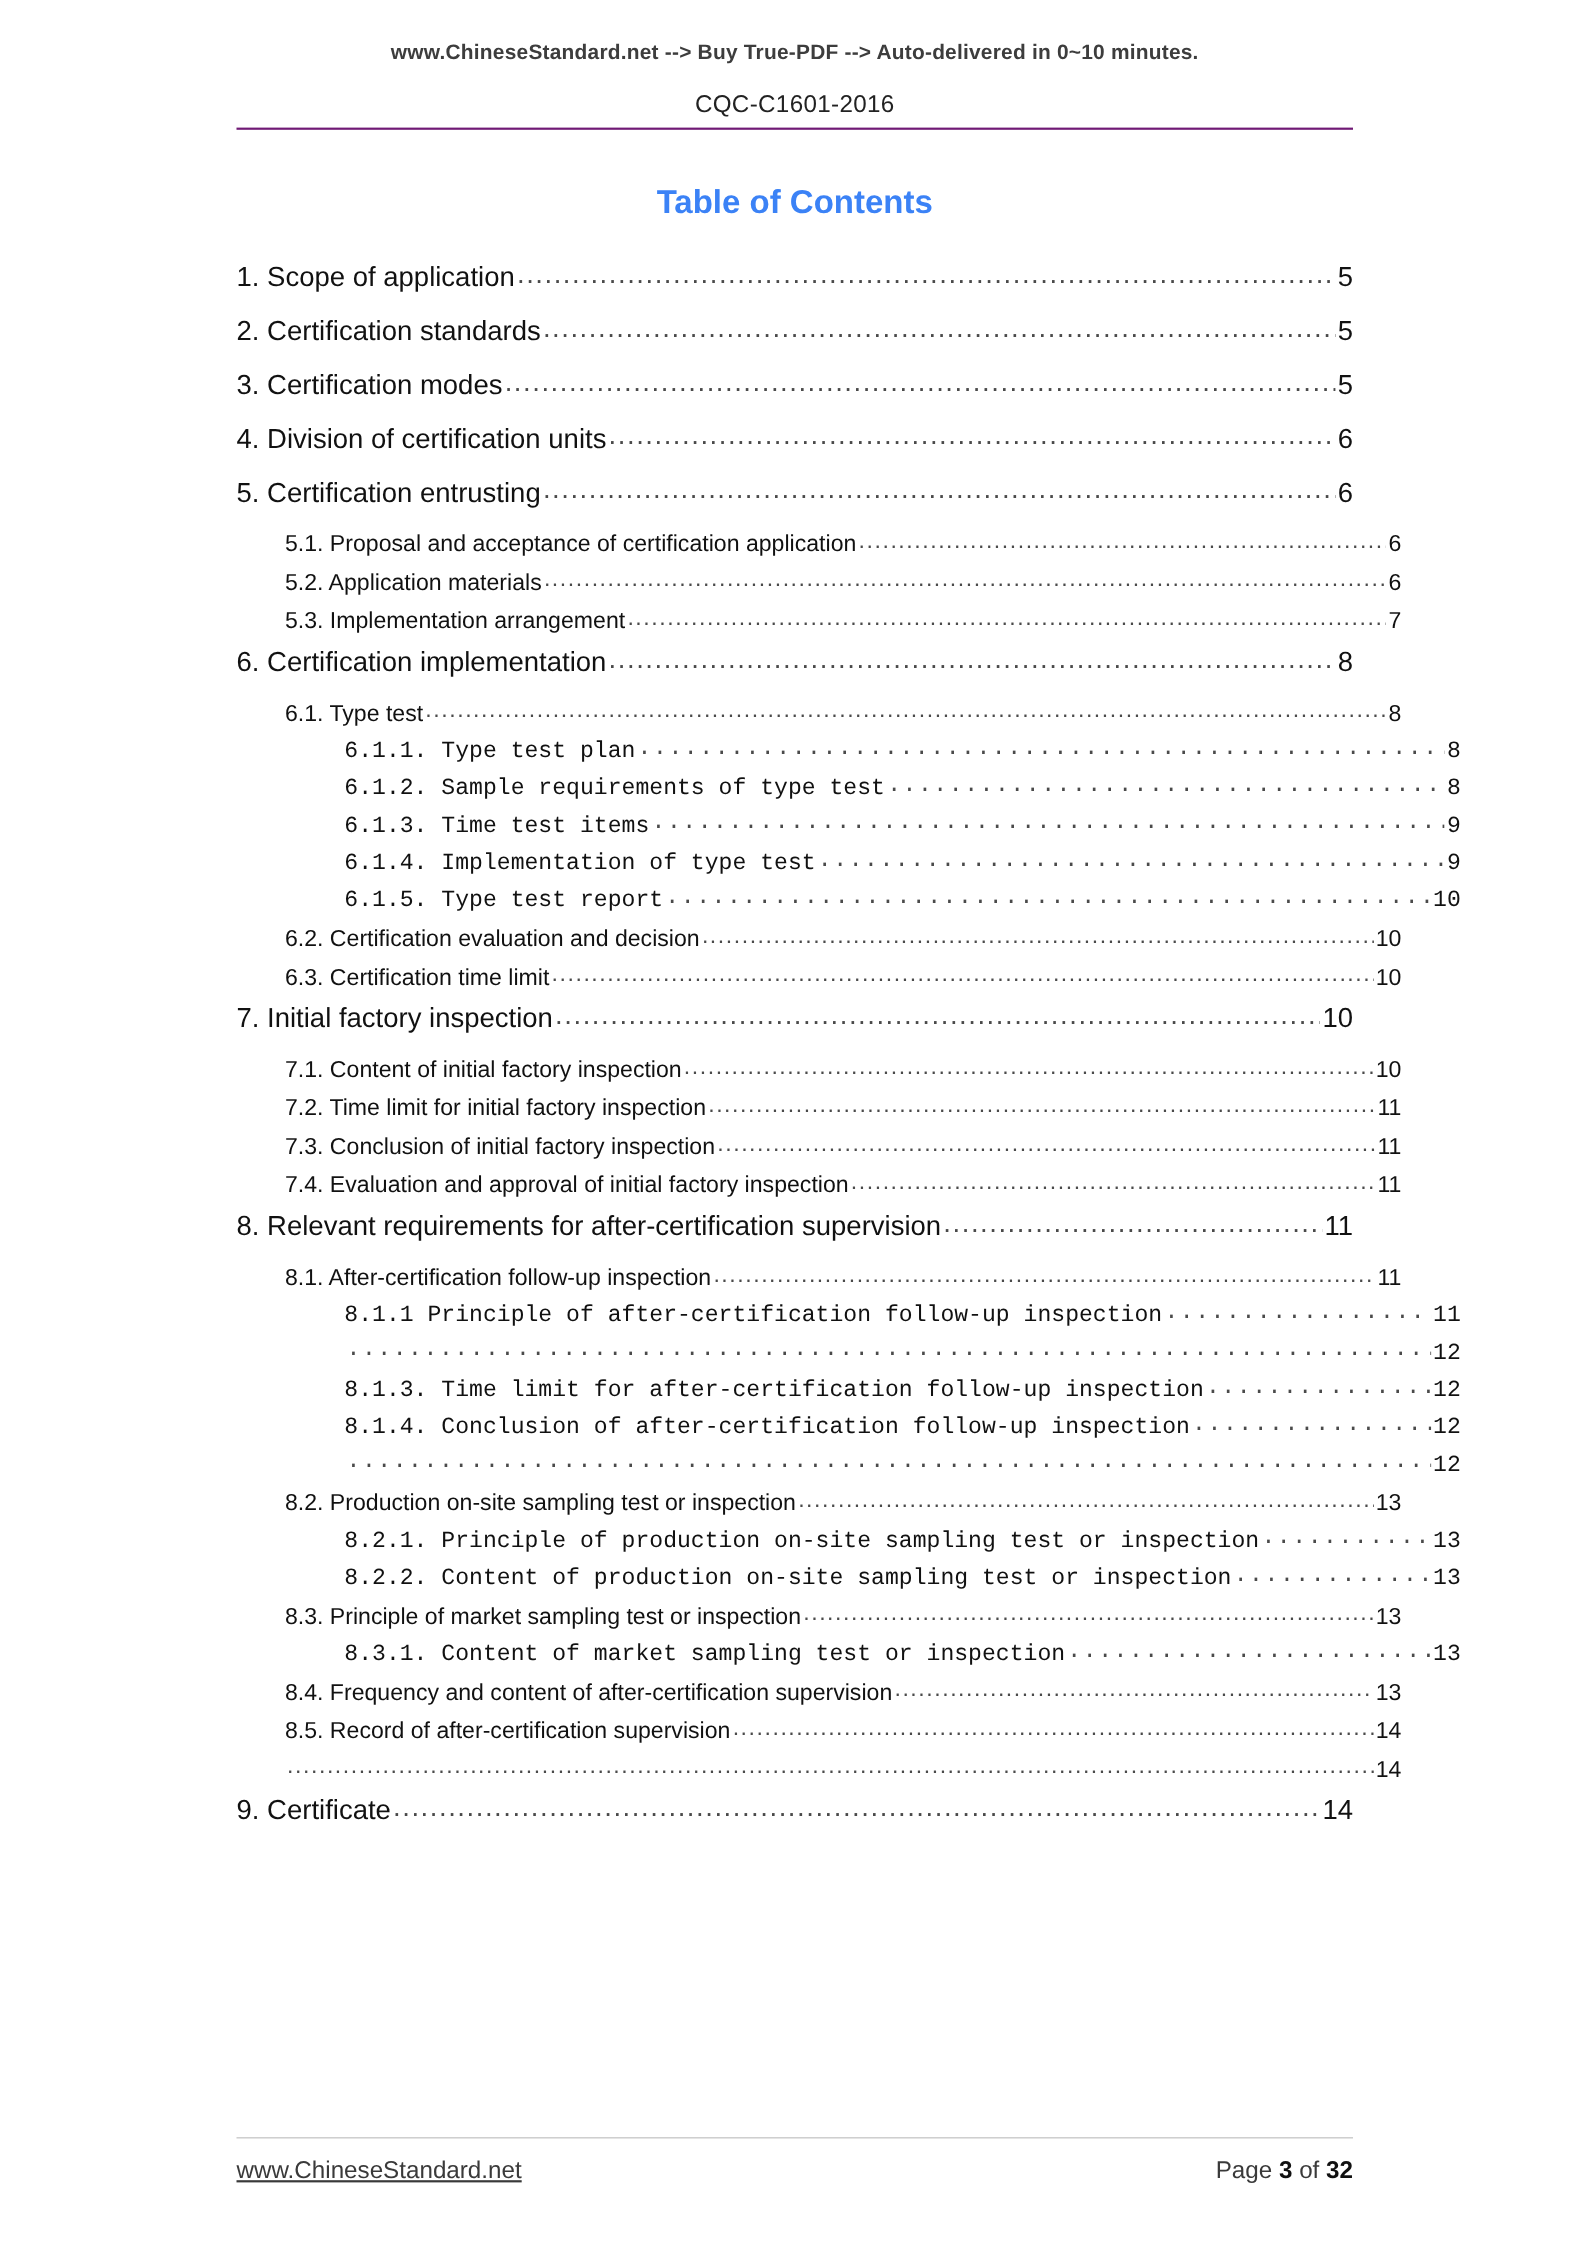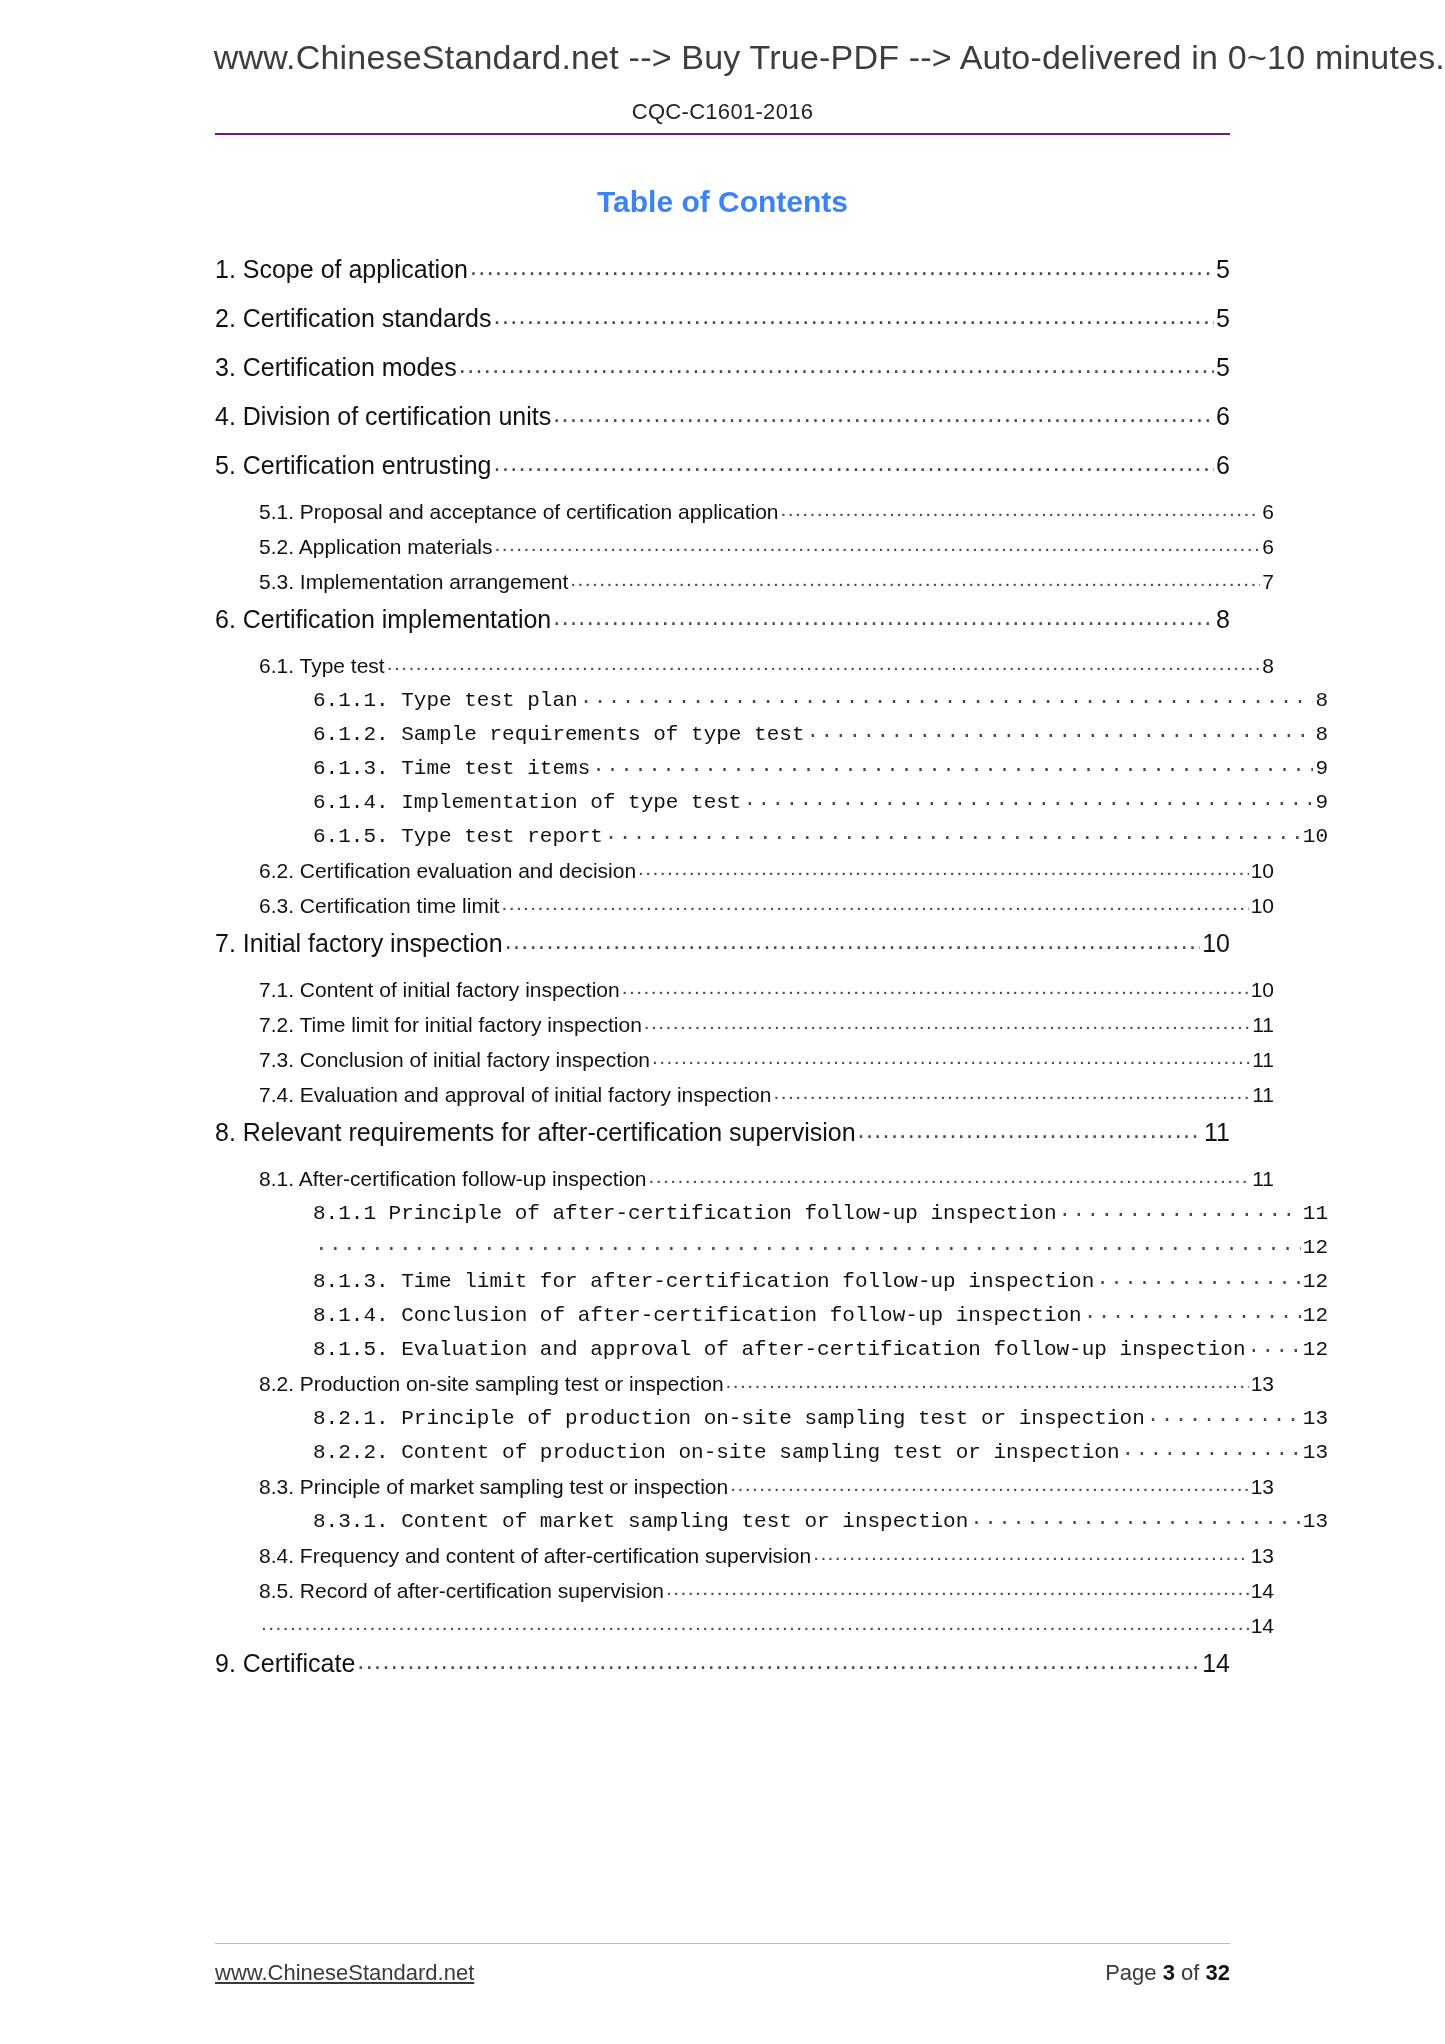--- a/index.html
+++ b/index.html
@@ -16,25 +16,26 @@
     overflow: hidden;
   }
   .page {
     width: 1445px;
     height: 2044px;
     box-sizing: border-box;
     padding: 0;
     position: relative;
   }
   .promo {
-    text-align: right;
-    font-size: 34px;
+    text-align: center;
+    font-size: 19px;
     color: #3d3d3d;
     letter-spacing: 0.2px;
     padding-top: 38px;
+    font-weight: bold;
   }
   .doc-id-wrap {
     margin: 22px 215px 0 215px;
     border-bottom: 2px solid #701a75;
     padding-bottom: 8px;
   }
   .doc-id {
     text-align: center;
     font-size: 22px;
     color: #222;
@@ -272,21 +273,20 @@
         <span class="label">8.1.3. Time limit for after-certification follow-up inspection</span>
         <span class="dots">....................................................................................................................................................................................................................................................................</span>
         <span class="pg">12</span>
       </div>
       <div class="row lvl3">
         <span class="label">8.1.4. Conclusion of after-certification follow-up inspection</span>
         <span class="dots">....................................................................................................................................................................................................................................................................</span>
         <span class="pg">12</span>
       </div>
       <div class="row lvl3">
-        <span class="label">8.1.5. Evaluation and approval of after-certification follow-up inspection</span>
         <span class="dots">....................................................................................................................................................................................................................................................................</span>
         <span class="pg">12</span>
       </div>
       <div class="row lvl2">
         <span class="label">8.2. Production on-site sampling test or inspection</span>
         <span class="dots">....................................................................................................................................................................................................................................................................</span>
         <span class="pg">13</span>
       </div>
       <div class="row lvl3">
         <span class="label">8.2.1. Principle of production on-site sampling test or inspection</span>

